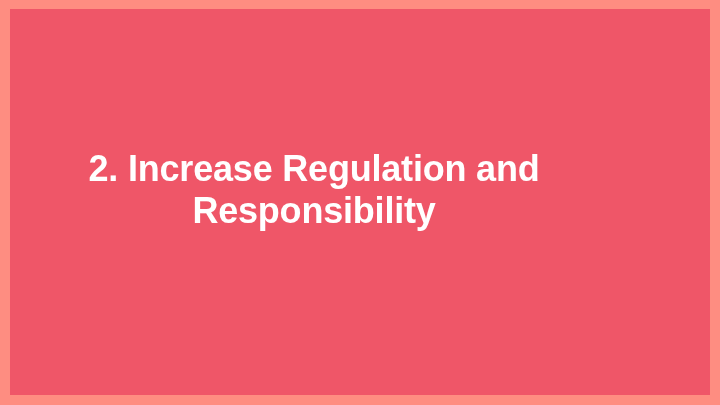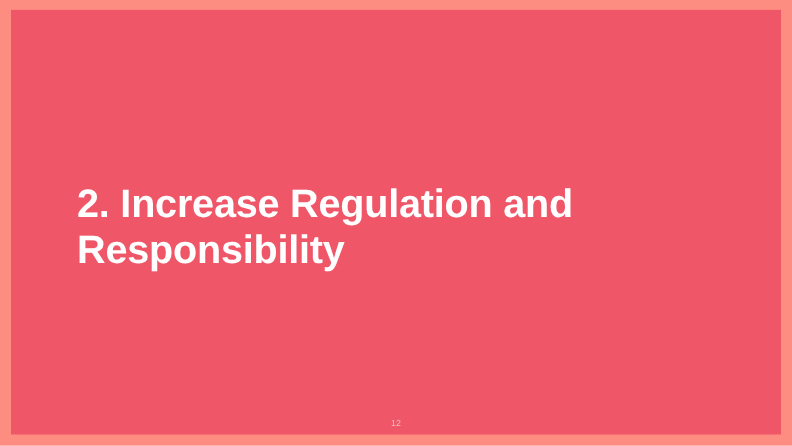--- a/index.html
+++ b/index.html
@@ -36,29 +36,30 @@
     background: #ef5668;
     overflow: hidden;
   }
 
   
   .section-title {
     position: absolute;
     left: 44px;
     top: 139px;
     width: 520px;
-    margin: 16px;
+    margin: 0;
     padding: 0;
     color: #ffffff;
     font-family: "Liberation Sans", sans-serif;
     font-size: 36px;
     font-weight: bold;
     line-height: 42px;
     letter-spacing: -0.2px;
     white-space: pre-line;
+    text-align: center;
   }
 
   
   .page-number {
     position: absolute;
     left: 0;
     right: 0;
     top: 370px;
     text-align: center;
     color: #f6b9bc;
@@ -71,16 +72,15 @@
 </style>
 </head>
 <body>
 
 <div class="slide-frame">
   <div class="slide-canvas">
 
     <h1 class="section-title">2. Increase Regulation and
 Responsibility</h1>
 
-    <div class="page-number">12</div>
 
   </div>
 </div>
 
 </body></html>

